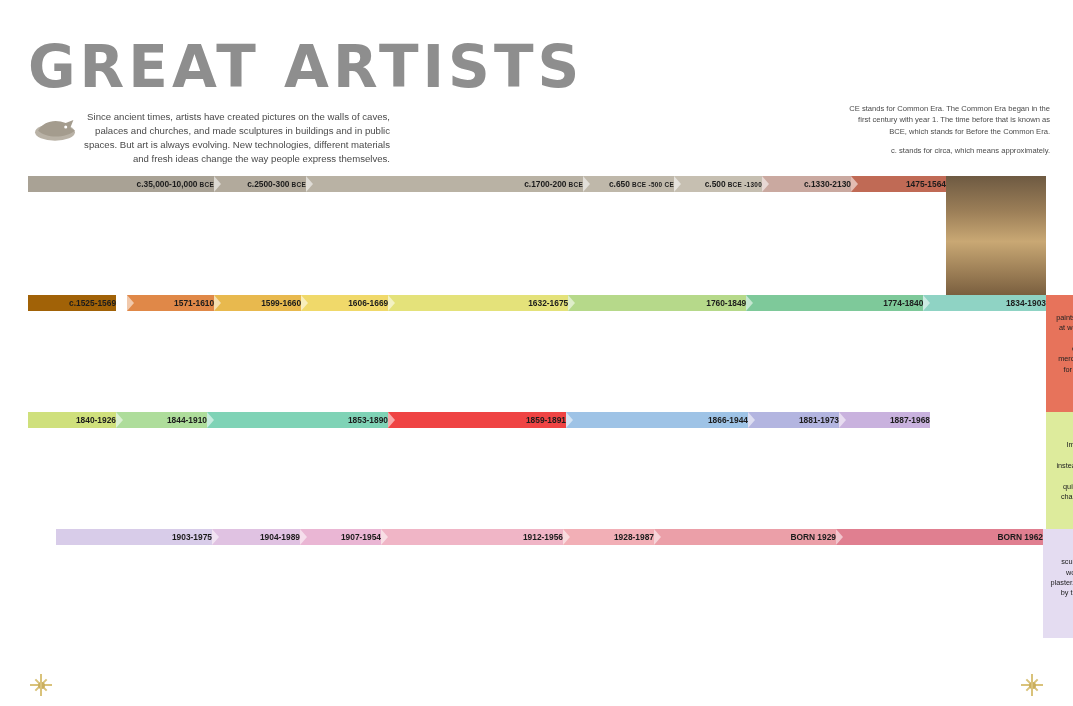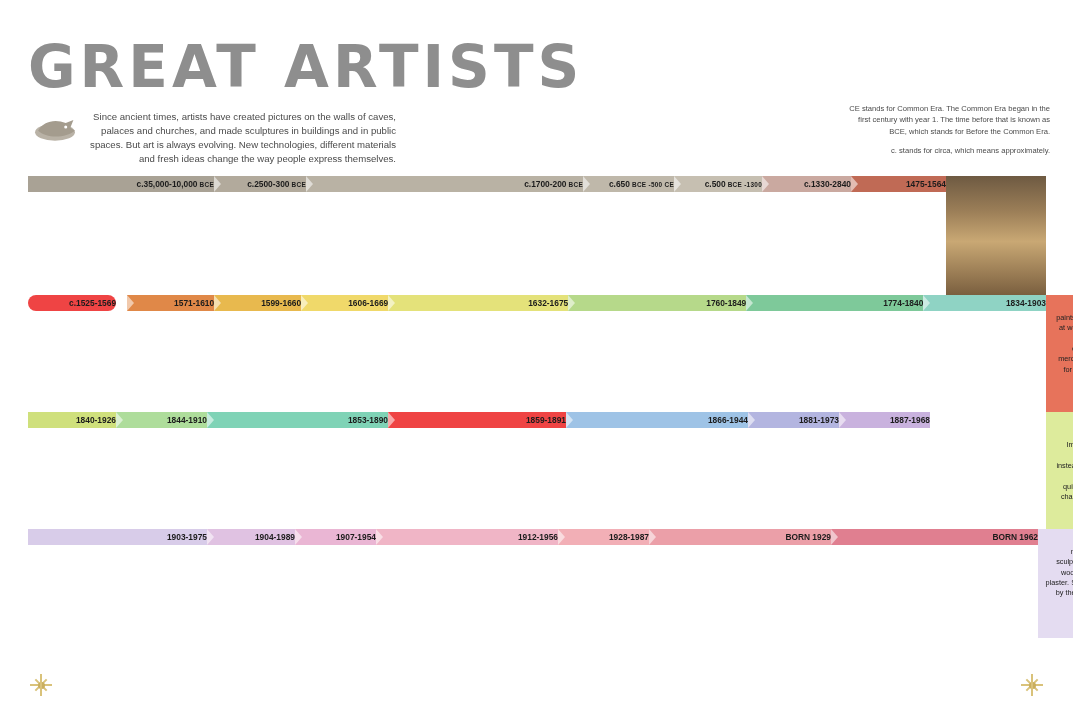--- a/index.html
+++ b/index.html
@@ -36,21 +36,21 @@
     font-family: "DejaVu Sans", sans-serif;
     font-weight: bold;
     font-size: 58px;
     letter-spacing: 4px;
     color: #8e8e8e;
     line-height: 1;
     -webkit-text-stroke: 0px;
   }
   .intro {
     position: absolute;
-    left: 76px;
+    left: 70px;
     top: 110px;
     width: 320px;
     font-size: 9.6px;
     line-height: 1.45;
     color: #4a4a4a;
   }
   .header-logo {
     position: absolute;
     left: 32px;
     top: 112px;
@@ -191,30 +191,30 @@
   </div>
 
   <div class="grid" id="grid">
       <div class="row">
         <div class="daterow">
           <div class="dateband" style="width: 186px; background: rgb(169, 162, 149);"><span>c.35,000-10,000</span><span class="era"> BCE</span></div>
           <div class="dateband" style="width: 92px; background: rgb(178, 170, 156); position: relative;"><span>c.2500-300</span><span class="era"> BCE</span><div class="arrow"></div></div>
           <div class="dateband" style="width: 277px; background: rgb(185, 178, 164); position: relative;"><span>c.1700-200</span><span class="era"> BCE</span><div class="arrow"></div></div>
           <div class="dateband" style="width: 91px; background: rgb(191, 184, 170); position: relative;"><span>c.650</span><span class="era"> BCE -500 CE</span><div class="arrow"></div></div>
           <div class="dateband" style="width: 88px; background: rgb(198, 191, 177); position: relative;"><span>c.500</span><span class="era"> BCE -1300</span><div class="arrow"></div></div>
-          <div class="dateband" style="width: 89px; background: rgb(202, 169, 160); position: relative;"><span>c.1330-2840</span><div class="arrow"></div></div>
+          <div class="dateband" style="width: 89px; background: rgb(202, 169, 160); position: relative;"><span>c.1330-2130</span><div class="arrow"></div></div>
           <div class="dateband" style="width: 95px; background: rgb(192, 106, 85); position: relative;"><span>1475-1564</span><div class="arrow"></div></div>
         </div>
         <div class="body">
           <div class="card pic" style="width: 100px; height: 119px; background: linear-gradient(rgb(110, 90, 66) 0%, rgb(156, 127, 88) 30%, rgb(201, 168, 116) 55%, rgb(122, 95, 63) 100%);"></div>
         </div>
       </div>
       <div class="row">
         <div class="daterow">
-          <div class="dateband" style="width: 89px; background: #ef4444; border-radius: 8px;"><span>c.1525-1569</span></div>
+          <div class="dateband" style="width: 89px; background: #a16207;"><span>c.1525-1569</span></div>
           <div class="dateband" style="width: 88px; background: rgb(224, 136, 72); position: relative; margin-left: 11px;"><span>1571-1610</span><div class="arrow"></div></div>
           <div class="dateband" style="width: 88px; background: rgb(232, 185, 78); position: relative;"><span>1599-1660</span><div class="arrow"></div></div>
           <div class="dateband" style="width: 88px; background: rgb(240, 217, 106); position: relative;"><span>1606-1669</span><div class="arrow"></div></div>
           <div class="dateband" style="width: 182px; background: rgb(228, 226, 122); position: relative;"><span>1632-1675</span><div class="arrow"></div></div>
           <div class="dateband" style="width: 180px; background: rgb(182, 217, 138); position: relative;"><span>1760-1849</span><div class="arrow"></div></div>
           <div class="dateband" style="width: 179px; background: rgb(126, 201, 154); position: relative;"><span>1774-1840</span><div class="arrow"></div></div>
           <div class="dateband" style="width: 124px; background: rgb(143, 211, 196); position: relative;"><span>1834-1903</span><div class="arrow"></div></div>
         </div>
         <div class="body">
           <div class="card" style="width: 89px; height: 117px; background: rgb(231, 115, 91);">
@@ -236,21 +236,21 @@
           </div>
         </div>
         <div class="body">
           <div class="card" style="width: 88px; height: 117px; background: rgb(221, 235, 156);">
             <div class="txt"><span class="nm">Monet</span><span>develops Impressionism. He paints outdoors instead of staying in a studio. Working quickly, he captures changing patterns of light.</span></div>
           </div>
         </div>
       </div>
       <div class="row">
         <div class="daterow">
-          <div class="dateband" style="width: 179px; background: rgb(216, 204, 233);"><span>1903-1975</span></div>
+          <div class="dateband" style="width: 156px; background: rgb(216, 204, 233); margin-left: 28px;"><span>1903-1975</span></div>
           <div class="dateband" style="width: 88px; background: rgb(224, 194, 226); position: relative;"><span>1904-1989</span><div class="arrow"></div></div>
           <div class="dateband" style="width: 81px; background: rgb(234, 182, 212); position: relative;"><span>1907-1954</span><div class="arrow"></div></div>
           <div class="dateband" style="width: 182px; background: rgb(240, 181, 198); position: relative;"><span>1912-1956</span><div class="arrow"></div></div>
           <div class="dateband" style="width: 91px; background: rgb(242, 175, 182); position: relative;"><span>1928-1987</span><div class="arrow"></div></div>
           <div class="dateband" style="width: 182px; background: rgb(235, 159, 168); position: relative;"><span>BORN 1929</span><div class="arrow"></div></div>
           <div class="dateband" style="width: 207px; background: rgb(224, 127, 144); position: relative;"><span>BORN 1962</span><div class="arrow"></div></div>
         </div>
         <div class="body">
           <div class="card" style="width: 88px; height: 109px; background: rgb(228, 220, 241);">
             <div class="txt"><span class="nm">Hepworth</span><span>makes modern sculptures in stone, wood, bronze and plaster. She is inspired by the landscape of Britain.</span></div>

